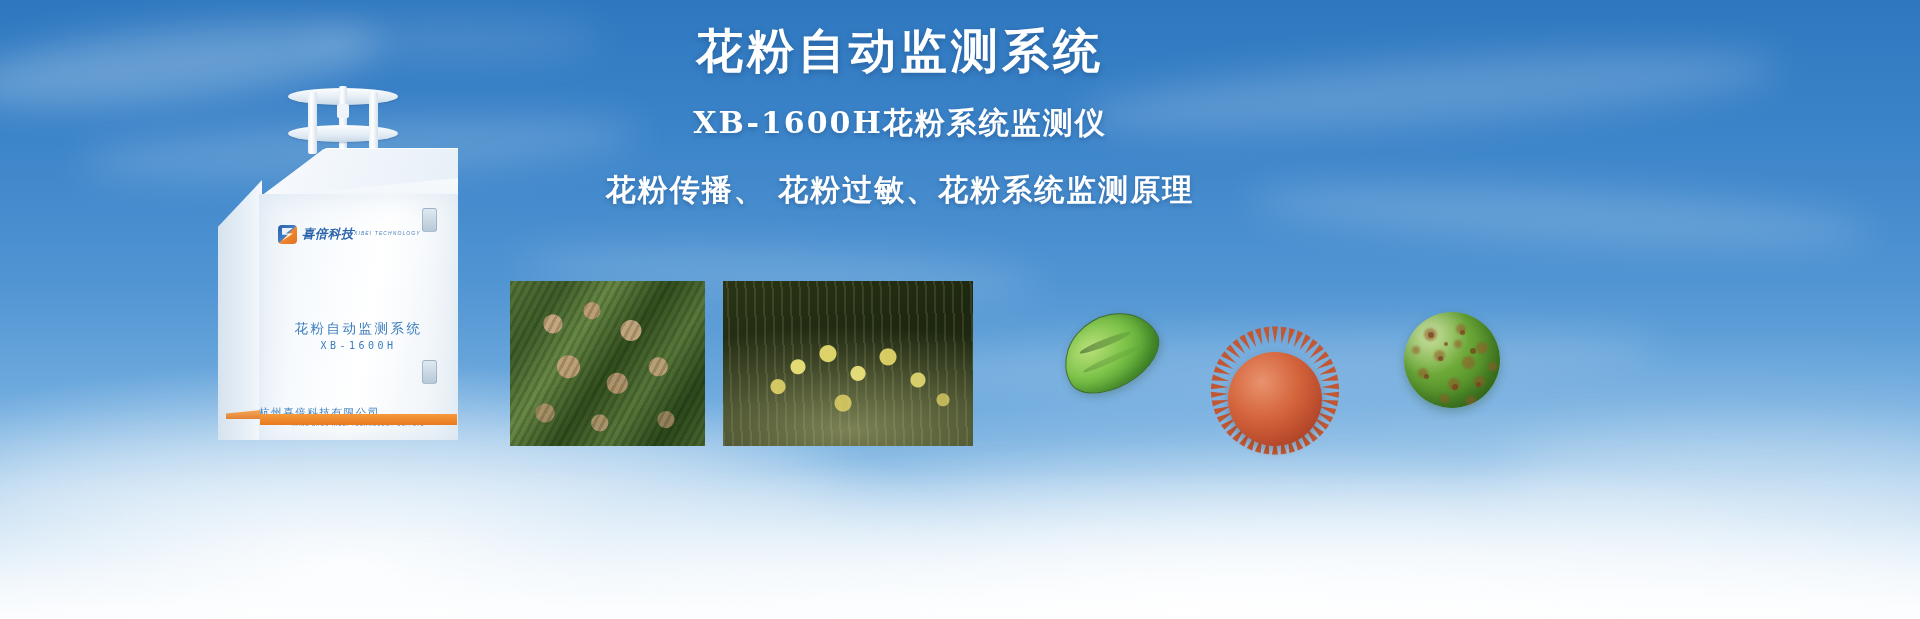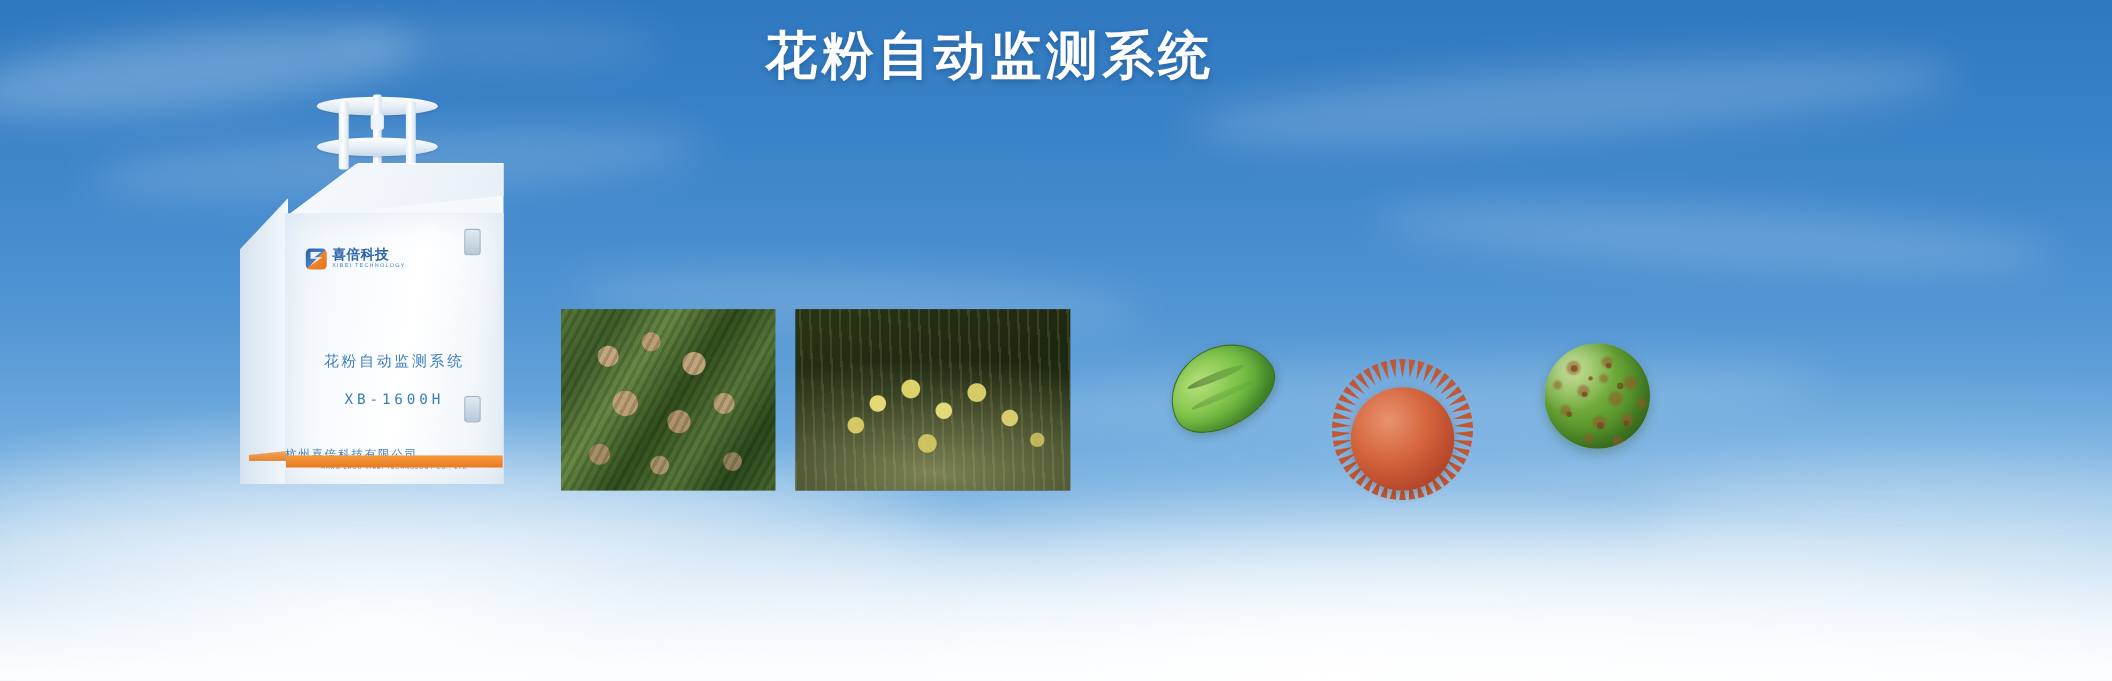--- a/index.html
+++ b/index.html
@@ -113,30 +113,30 @@
     width:19px;height:19px;border-radius:4px;
     background:linear-gradient(135deg,#2a5fa8 0%,#3f7fc9 48%,#f0862e 52%,#e2701c 100%);
     position:relative;overflow:hidden;
   }
   .logo-mark::after{
     content:"";position:absolute;left:4px;top:3px;width:11px;height:13px;
     background:#fff;
     clip-path:polygon(0% 0%,100% 0%,35% 42%,100% 42%,0% 100%,55% 52%,0% 52%);
     opacity:.9;
   }
-  .logo-txt{display:flex;flex-direction:column;line-height:1;}
+  .logo-txt{display:flex;flex-direction:row;line-height:1;font-style:italic;}
   .logo-cn{font-size:12.5px;color:#2b64ab;font-weight:700;letter-spacing:.5px;
     font-family:"DejaVu Sans","Liberation Sans",sans-serif;}
   .logo-en{font-size:5px;color:#4b82bd;letter-spacing:1.1px;margin-top:2.5px;}
 
   .dev-title{position:absolute;left:41px;top:172px;width:199px;text-align:center;
     font-size:13.5px;color:#3a7cbe;letter-spacing:2.5px;
     font-family:"DejaVu Sans","Liberation Sans",sans-serif;}
-  .dev-model{position:absolute;left:41px;top:208px;width:199px;text-align:center;
-    font-size:13px;color:#3a7cbe;letter-spacing:3.5px;
+  .dev-model{position:absolute;left:41px;top:192px;width:199px;text-align:center;
+    font-size:10px;color:#3a7cbe;letter-spacing:3.5px;
     font-family:"DejaVu Sans Mono","Liberation Mono",monospace;}
   .dev-co{position:absolute;left:41px;top:258px;width:199px;text-align:left;
     font-size:10.5px;color:#3a7cbe;letter-spacing:1.6px;
     font-family:"DejaVu Sans","Liberation Sans",sans-serif;}
   .dev-co-en{position:absolute;left:41px;top:274px;width:199px;text-align:center;
     font-size:4.6px;color:#4d8ac4;letter-spacing:1.1px;}
 
   
   .photo{position:absolute;overflow:hidden;}
   .photo-cypress{
@@ -240,20 +240,22 @@
   <div class="cloud c4"></div>
   <div class="cloud c5"></div>
   <div class="cloud c6"></div>
   <div class="cloud c7"></div>
   <div class="cloud c8"></div>
   <div class="cloud c9"></div>
   <div class="cloud c10"></div>
 
   <div class="headings">
     <div class="h-main">花粉自动监测系统</div>
+    <div class="h-sub">XB-1600H花粉系统监测仪</div>
+    <div class="h-sub2">花粉传播、 花粉过敏、花粉系统监测原理</div>
   </div>
 
   <div class="device">
     <div class="sensor">
       <div class="disc d1"></div>
       <div class="post pc"></div>
       <div class="nub"></div>
       <div class="disc d2"></div>
       <div class="post p1"></div>
       <div class="post p2"></div>

